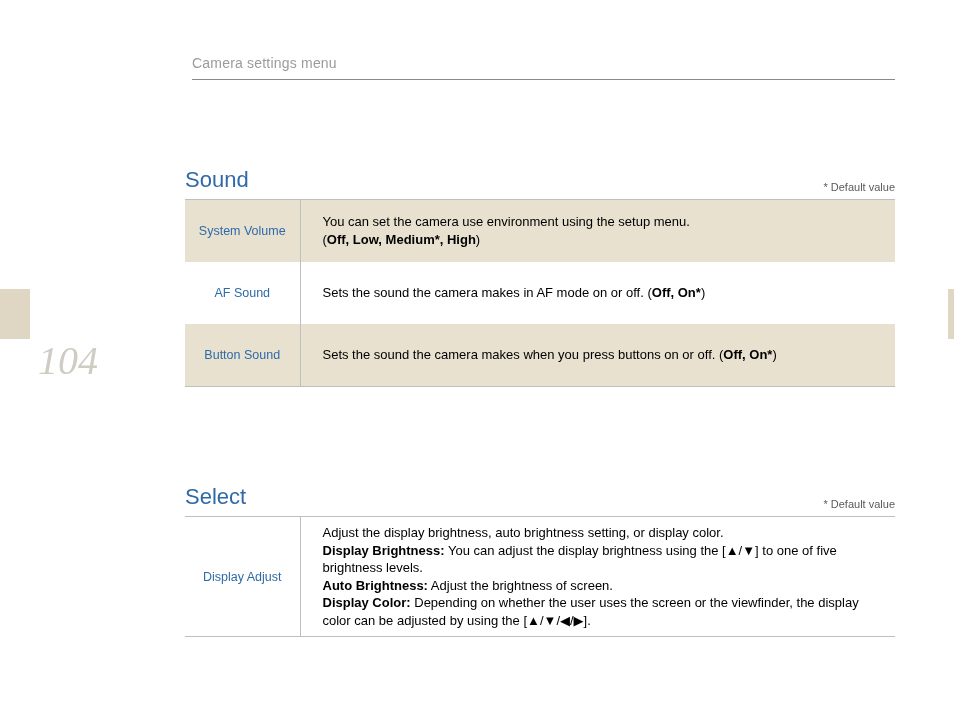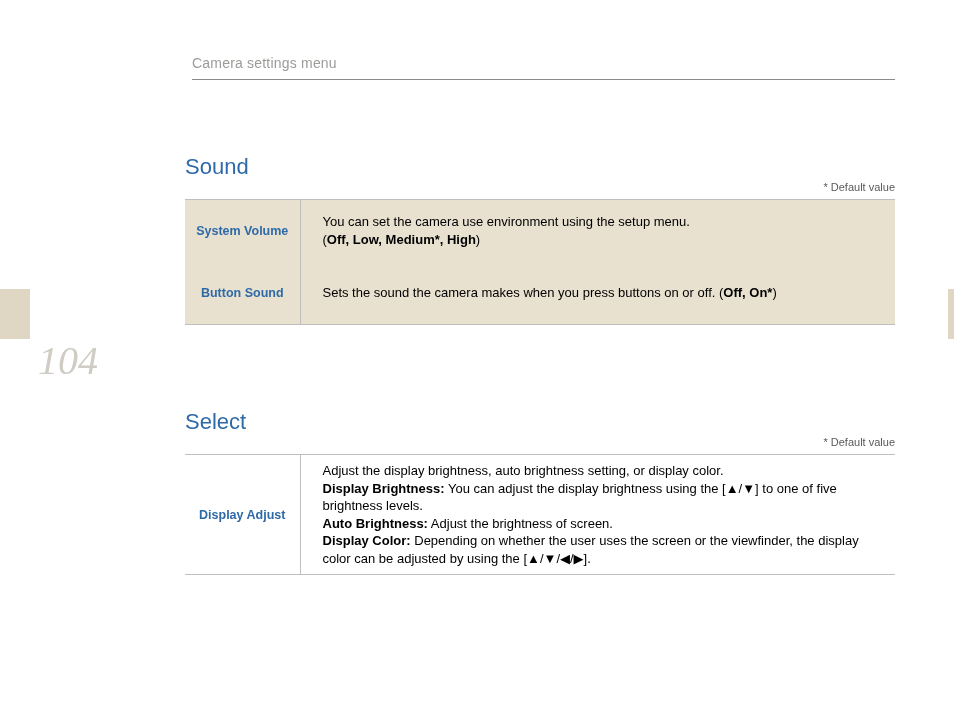--- a/index.html
+++ b/index.html
@@ -53,21 +53,21 @@
     top: 289px;
     width: 6px;
     height: 50px;
     background: #dfd7c3;
   }
 
   .section { margin-top: 60px; }
   .section-head {
     display: flex;
     justify-content: space-between;
-    align-items: center;
+    align-items: flex-end;
     margin-bottom: 6px;
   }
   .section-title {
     color: #2f6aa8;
     font-size: 22px;
     font-weight: 400;
   }
   .section-note {
     font-size: 11px;
     color: #5a5a5a;
@@ -81,21 +81,21 @@
     border-bottom: 1px solid #bfbfbf;
   }
   table.settings tr { }
   table.settings tr.shaded td,
   table.settings tr.shaded th { background: #e8e1d0; }
   table.settings tr.plain td,
   table.settings tr.plain th { background: #ffffff; }
   table.settings th {
     width: 115px;
     text-align: center;
-    font-weight: bold;
+    font-weight: normal;
     font-size: 12.5px;
     color: #2f6aa8;
     padding: 24px 6px;
     border-right: 1px solid #bfbfbf;
     vertical-align: middle;
   }
   table.settings td {
     font-size: 13px;
     color: #000000;
     padding: 7px 22px;
@@ -122,20 +122,26 @@
     </div>
     <table class="settings">
       <tbody>
           <tr class="shaded">
         <th>System Volume</th>
         <td>
           <span>You can set the camera use environment using the setup menu.</span><br>
           <span>(</span><span class="bold">Off, Low, Medium*, High</span><span>)</span>
         </td>
       </tr>
+      <tr class="plain">
+        <th>AF Sound</th>
+        <td>
+          <span>Sets the sound the camera makes in AF mode on or off. (</span><span class="bold">Off, On*</span><span>)</span>
+        </td>
+      </tr>
       <tr class="shaded">
         <th>Button Sound</th>
         <td>
           <span>Sets the sound the camera makes when you press buttons on or off. (</span><span class="bold">Off, On*</span><span>)</span>
         </td>
       </tr>
     </tbody>
       </table>
   </div>
 

